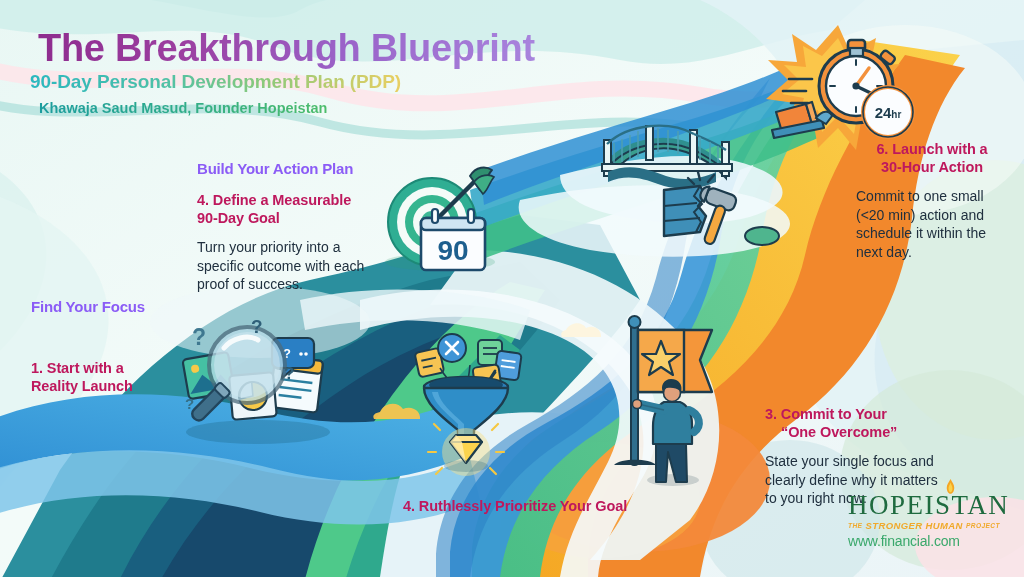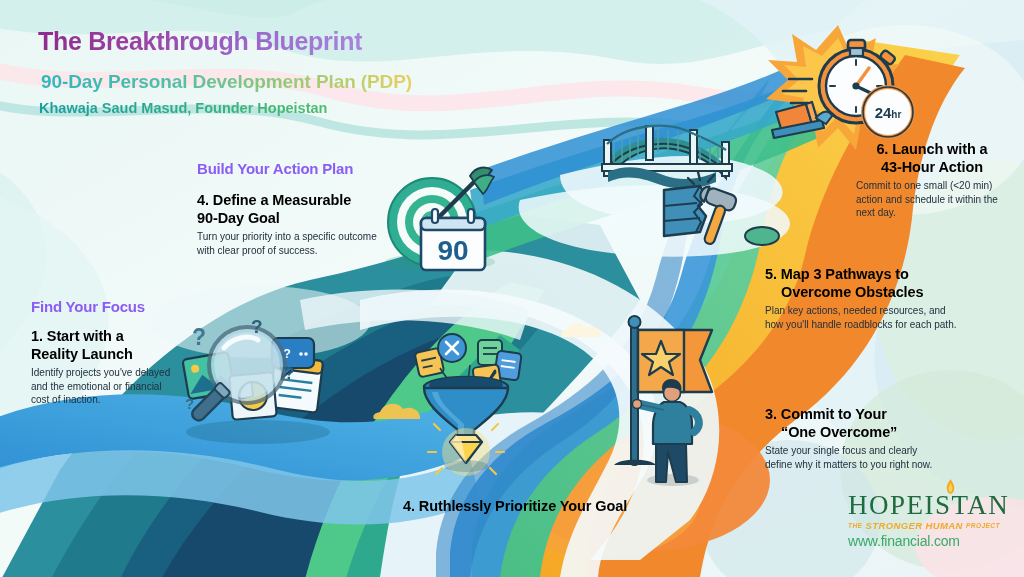--- a/index.html
+++ b/index.html
@@ -9,42 +9,42 @@
     font-family:"Liberation Sans","DejaVu Sans",sans-serif;
     background:#eaf7f4;
     position:relative;
   }
   #stage{position:relative;width:1024px;height:577px;overflow:hidden;background:#f0faf8;}
   #bg,#pathlayer,#icons{position:absolute;left:0;top:0;width:1024px;height:577px;}
   .txt{position:absolute;}
 
   
   .title{
-    font-size:25px;font-weight:bold;letter-spacing:-0.3px;
+    font-size:38px;font-weight:bold;letter-spacing:-0.3px;
     background:linear-gradient(90deg,#8e2c8e 0%,#9b3fa0 28%,#9a63c9 62%,#a884dd 100%);
     -webkit-background-clip:text;background-clip:text;color:transparent;
     white-space:nowrap;
   }
   .subtitle{
     font-size:19px;font-weight:bold;letter-spacing:-0.1px;
     background:linear-gradient(90deg,#2bb8bf 0%,#4dc0a8 35%,#88c97c 62%,#e9cf62 100%);
     -webkit-background-clip:text;background-clip:text;color:transparent;
     white-space:nowrap;
   }
   .byline{
     font-size:14.5px;font-weight:bold;
     background:linear-gradient(90deg,#1c9d9e 0%,#2eab8c 45%,#4ebd6b 100%);
     -webkit-background-clip:text;background-clip:text;color:transparent;
     white-space:nowrap;
   }
 
   
   .sectionhead{font-size:15px;font-weight:bold;color:#8b5cf6;letter-spacing:-0.2px;white-space:nowrap;}
-  .stephead{font-size:14.5px;font-weight:bold;color:#000000;line-height:1.22;letter-spacing:-0.1px;}
-  .stepbody{font-size:10px;color:#20303f;line-height:1.32;margin-top:3px;}
+  .stephead{font-size:14.5px;font-weight:bold;color:#be185d;line-height:1.22;letter-spacing:-0.1px;}
+  .stepbody{font-size:14px;color:#20303f;line-height:1.32;margin-top:11px;}
   .ctr{text-align:center;}
 
   
   .logo-wrap{position:absolute;text-align:left;}
   .logo-name{
     font-family:"Liberation Serif","DejaVu Serif",serif;
     font-size:27px;color:#1f6b3f;letter-spacing:1.5px;line-height:1;
     position:relative;display:inline-block;
   }
   .logo-tag{
@@ -375,61 +375,53 @@
       <text x="888" y="118" text-anchor="middle" font-family="Liberation Sans, sans-serif" font-size="15" font-weight="bold" fill="#1d3c4d">24<tspan font-size="10">hr</tspan></text>
     </g>
 
     <g opacity="0.95">
       <path d="M566,330 C570,322 582,321 586,328 C594,324 602,330 601,337 L562,337 C560,333 562,331 566,330 Z" fill="#fdf4dd"></path>
       <path d="M380,412 C384,402 398,401 403,409 C412,405 421,411 420,419 L374,419 C372,415 375,413 380,412 Z" fill="#f6c44f"></path>
     </g>
   </svg>
 
   <div class="txt title" style="left:38px;top:27px;">The Breakthrough Blueprint</div>
-  <div class="txt subtitle" style="left:41px;top:71px;">90-Day Personal Development Plan (PDP)</div>
+  <div class="txt subtitle" style="left:30px;top:71px;">90-Day Personal Development Plan (PDP)</div>
   <div class="txt byline" style="left:39px;top:100px;">Khawaja Saud Masud, Founder Hopeistan</div>
 
   <div class="txt sectionhead" style="left:31px;top:298px;">Find Your Focus</div>
   <div class="txt sectionhead" style="left:197px;top:160px;">Build Your Action Plan</div>
 
-  <div class="txt" style="left:31px;top:328px;width:150px;">
+  <div class="txt" style="left:31px;top:360px;width:150px;">
     <div class="stephead">
       <span>1. Start with a</span><br>
       <span>Reality Launch</span>
     </div>
-    <div class="stepbody">Identify projects you've delayed and the emotional or financial cost of inaction.</div>
   </div>
 
   <div class="txt" style="left:197px;top:192px;width:180px;">
     <div class="stephead">
       <span>4. Define a Measurable</span><br>
       <span>90-Day Goal</span>
     </div>
-    <div class="stepbody">Turn your priority into a specific outcome with clear proof of success.</div>
+    <div class="stepbody">Turn your priority into a specific outcome with each proof of success.</div>
   </div>
 
   <div class="txt" style="left:403px;top:498px;width:290px;">
     <div class="stephead">4. Ruthlessly Prioritize Your Goal</div>
   </div>
 
   <div class="txt ctr" style="left:856px;top:141px;width:152px;">
     <div class="stephead">
       <span>6. Launch with a</span><br>
-      <span>43-Hour Action</span>
+      <span>30-Hour Action</span>
     </div>
     <div class="stepbody" style="text-align:left;">Commit to one small (&lt;20 min) action and schedule it within the next day.</div>
   </div>
 
-  <div class="txt" style="left:765px;top:266px;width:195px;">
-    <div class="stephead">
-      <span>5. Map 3 Pathways to</span><br>
-      <span style="padding-left:16px;display:inline-block;">Overcome Obstacles</span>
-    </div>
-    <div class="stepbody">Plan key actions, needed resources, and how you'll handle roadblocks for each path.</div>
-  </div>
 
   <div class="txt" style="left:765px;top:406px;width:180px;">
     <div class="stephead">
       <span>3. Commit to Your</span><br>
       <span style="padding-left:16px;display:inline-block;">“One Overcome”</span>
     </div>
     <div class="stepbody">State your single focus and clearly define why it matters to you right now.</div>
   </div>
 
   <div class="logo-wrap" style="left:848px;top:492px;width:170px;">

